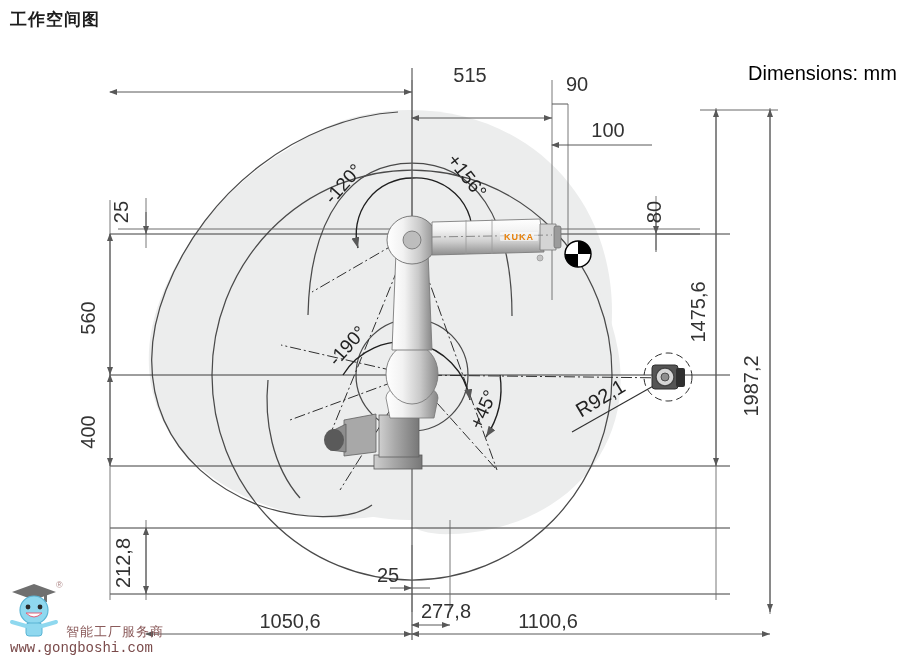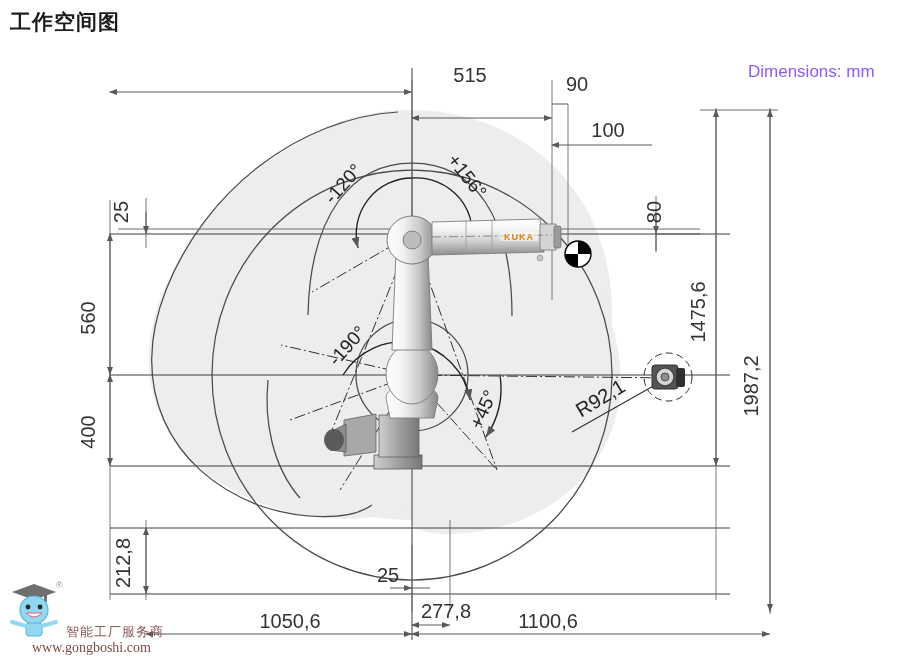--- a/index.html
+++ b/index.html
@@ -4,35 +4,35 @@
 <style>
   html,body{margin:0;padding:0;}
   body{
     width:900px;height:666px;
     background:#ffffff;
     font-family:"Liberation Sans","DejaVu Sans",sans-serif;
     position:relative;overflow:hidden;
   }
   #page-title{
     position:absolute;left:10px;top:8px;
-    font-size:21px;font-weight:bold;color:#1c1c1c;
+    font-size:17px;font-weight:bold;color:#1c1c1c;
     letter-spacing:1px;
   }
   #dims-note{
     position:absolute;left:748px;top:62px;
-    font-size:17px;color:#8b5cf6;
+    font-size:20px;color:#000000;
   }
   #drawing{position:absolute;left:0;top:0;width:900px;height:666px;}
   .wm{
     position:absolute;left:4px;top:578px;width:180px;height:86px;
     pointer-events:none;
   }
   .wm-url{
     position:absolute;left:6px;top:62px;
-    font-size:14px;color:#7a4a4a;font-family:Liberation Serif, serif;margin-left:22px;
+    font-size:14px;color:#7a4a4a;font-family:Liberation Mono, monospace;
   }
   .wm-cn{
     position:absolute;left:62px;top:16px;
     font-size:25px;color:#6b3b3b;font-weight:bold;
     font-family:"DejaVu Sans",sans-serif;letter-spacing:6px;
   }
   .wm-sub{
     position:absolute;left:62px;top:45px;
     font-size:13px;color:#8a5a5a;letter-spacing:1px;
     font-family:"DejaVu Sans",sans-serif;

